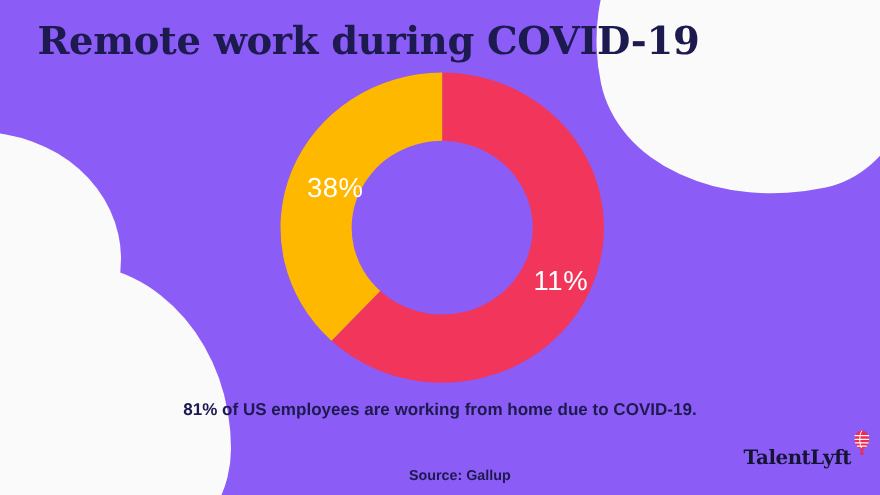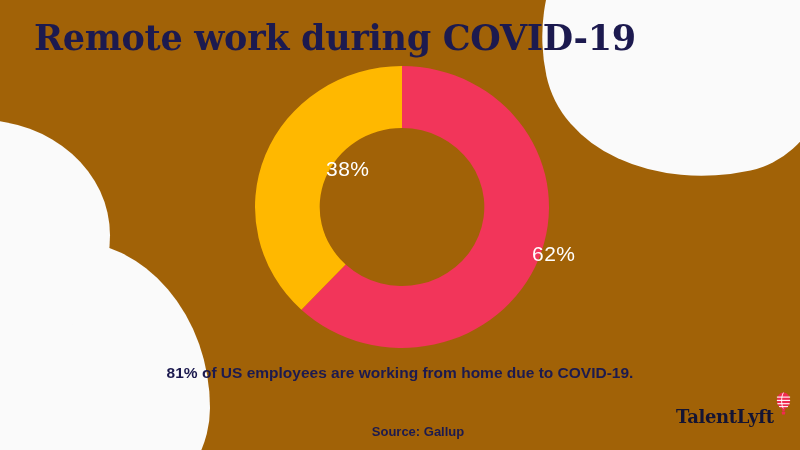--- a/index.html
+++ b/index.html
@@ -7,21 +7,21 @@
     padding: 0;
     background: #ffffff;
   }
   body {
     font-family: "Liberation Sans", sans-serif;
   }
   #canvas {
     position: relative;
     width: 800px;
     height: 450px;
-    background: #a16207;
+    background: #8b5cf6;
     overflow: hidden;
   }
 
   
   .blob {
     position: absolute;
     background: #fafafa;
     pointer-events: none;
   }
   .blob-topright {
@@ -70,25 +70,24 @@
   }
   .donut-svg {
     display: block;
     width: 298px;
     height: 286px;
   }
   .slice-label {
     position: absolute;
     color: #ffffff;
     font-family: "Liberation Sans", sans-serif;
-    font-size: 21px;
+    font-size: 25px;
     font-weight: normal;
     letter-spacing: 0.5px;
     white-space: nowrap;
-    margin-left: 47px;
   }
   .slice-label-a { left: 26px;  top: 93px; }
   .slice-label-b { left: 232px; top: 178px; }
 
   
   .caption {
     position: absolute;
     left: 150px;
     top: 362px;
     width: 500px;
@@ -145,21 +144,21 @@
   <div class="title">Remote work during COVID-19</div>
 
   <div class="donut-wrap">
     <svg class="donut-svg" viewBox="0 0 298 286">
 
       <path id="slice-major" d="M 149.00 2.00 A 147 141 0 1 1 48.37 245.78 L 92.65 200.56 A 82.32 78.96 0 1 0 149.00 64.04 Z" fill="#f2355a"></path>
 
       <path id="slice-minor" d="M 48.37 245.78 A 147 141 0 0 1 149.00 2.00 L 149.00 64.04 A 82.32 78.96 0 0 0 92.65 200.56 Z" fill="#ffb800"></path>
     </svg>
     <div class="slice-label slice-label-a">38%</div>
-    <div class="slice-label slice-label-b">62%</div>
+    <div class="slice-label slice-label-b">11%</div>
   </div>
 
   <div class="caption">81% of US employees are working from home due to COVID-19.</div>
 
   <div class="source">Source: Gallup</div>
 
   <div class="logo">
     <span class="logo-text">TalentLyft</span>
     <span class="logo-mark">
       <svg width="17" height="26" viewBox="0 0 17 26">

